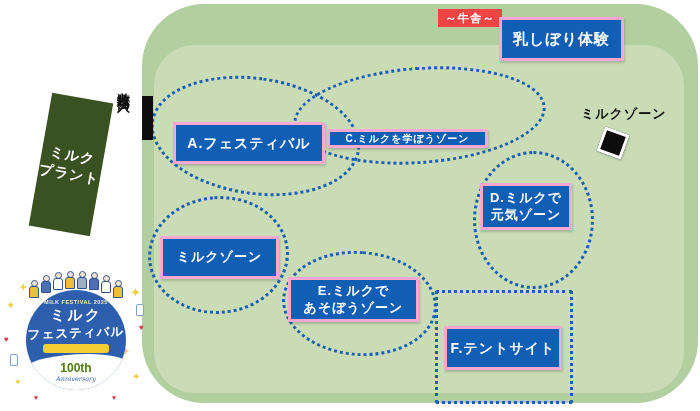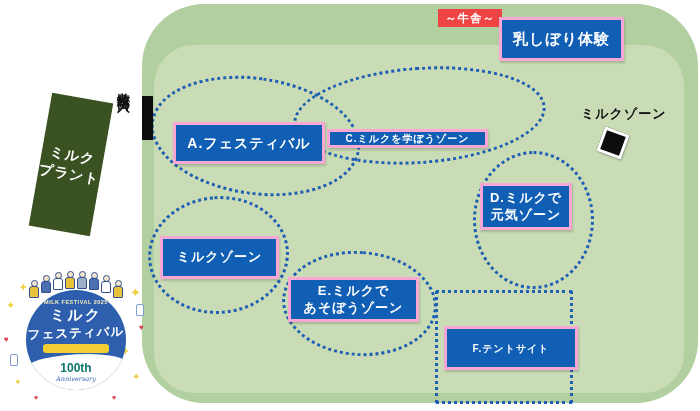--- a/index.html
+++ b/index.html
@@ -30,21 +30,21 @@
     color:#fff;font-weight:bold;display:flex;flex-direction:column;
     align-items:center;justify-content:center;line-height:1.3;
     letter-spacing:1px;box-shadow:1px 2px 2px rgba(60,80,60,.25);
     box-sizing:border-box;text-align:center;
   }
   .zbox-a{left:173px;top:122px;width:152px;height:42px;font-size:14px;}
   .zbox-c{left:327px;top:87px;width:161px;height:19px;font-size:10px;margin-top:42px;}
   .zbox-d{left:480px;top:183px;width:92px;height:47px;font-size:13px;}
   .zbox-b{left:160px;top:236px;width:119px;height:43px;font-size:13px;}
   .zbox-e{left:288px;top:277px;width:131px;height:45px;font-size:13px;}
-  .zbox-f{left:444px;top:326px;width:134px;height:44px;font-size:10px;}
+  .zbox-f{left:444px;top:326px;width:118px;height:44px;font-size:14px;}
   .zbox-milk{left:499px;top:17px;width:125px;height:44px;font-size:15px;}
   
   .tag{
     position:absolute;background:#ef4444;color:#fff;font-weight:bold;
     display:flex;align-items:center;justify-content:center;letter-spacing:1px;
   }
   .tag-kodomo{left:72px;top:55px;height:21px;padding:0 9px;font-size:12px;}
   .tag-gyusha{left:438px;top:9px;height:18px;padding:0 7px;font-size:11.5px;}
   
   .entrance-label{
@@ -72,21 +72,21 @@
   .logo-arc{margin-top:9px;font-size:5.5px;color:#f7eebe;letter-spacing:.5px;font-weight:bold;}
   .logo-t1{font-size:15px;font-weight:bold;color:#fff;letter-spacing:2px;margin-top:1px;}
   .logo-t2{font-size:12.5px;font-weight:bold;color:#fff;letter-spacing:1px;transform:rotate(-2deg);}
   .logo-ribbon{
     width:66px;height:9px;background:#f3cf33;margin:2px auto 0;border-radius:3px;
   }
   .logo-milk{
     position:absolute;left:0;bottom:-4px;width:100px;height:40px;background:#fff;
     border-radius:100% 60% 0 0 / 60% 34% 0 0;text-align:center;
   }
-  .logo-100{font-size:12px;font-weight:bold;color:#0f766e;margin-top:7px;letter-spacing:0;}
+  .logo-100{font-size:12px;font-weight:bold;color:#4d7c0f;margin-top:7px;letter-spacing:0;}
   .logo-anniv{font-size:6.5px;color:#2d5fae;font-style:italic;font-family:"DejaVu Serif",serif;}
   .people{position:absolute;left:10px;top:11px;width:124px;display:flex;justify-content:center;gap:3px;}
   .person{width:9px;display:flex;flex-direction:column;align-items:center;}
   .person .head{width:5px;height:5px;border-radius:50%;background:#f4e3cf;border:1px solid #33508c;}
   .person .body{width:8px;height:10px;border-radius:3px 3px 1px 1px;border:1px solid #33508c;margin-top:-1px;}
   .deco{position:absolute;line-height:1;}
   .bottle{position:absolute;width:6px;height:10px;border:1px solid #7f9fd0;border-radius:2px 2px 1px 1px;background:#fff;}
 </style>
 </head>
 <body>

